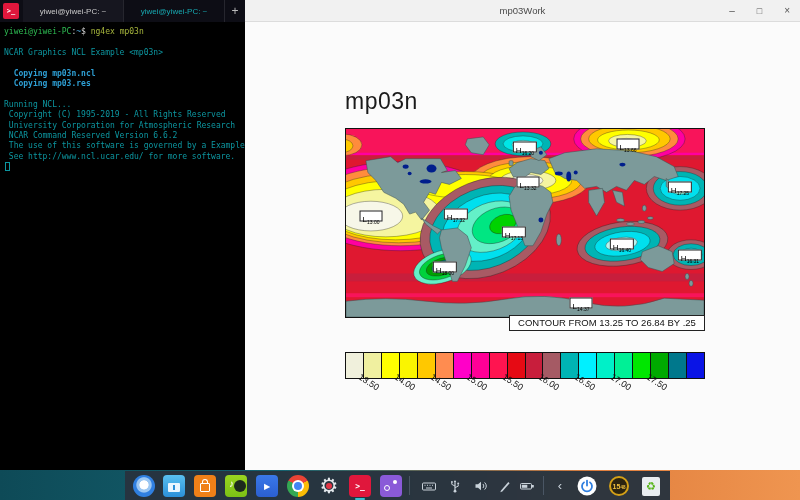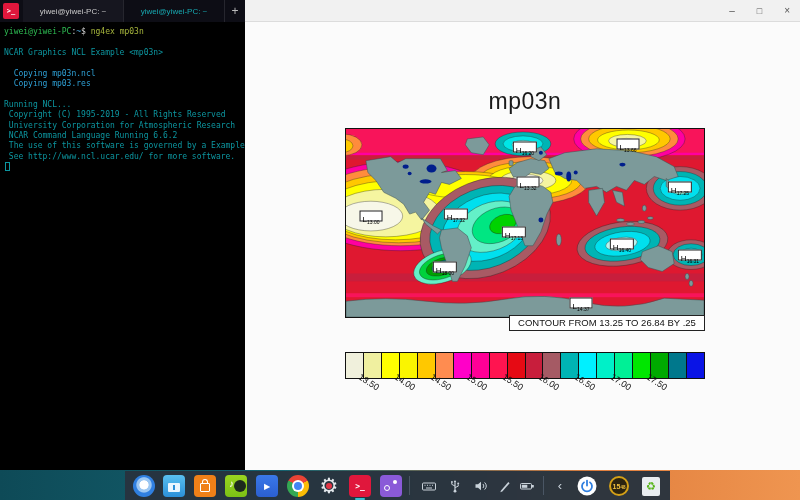--- a/index.html
+++ b/index.html
@@ -14,32 +14,32 @@
     color:#fff; font:bold 7px "DejaVu Sans Mono",monospace; display:flex; align-items:center; justify-content:center; }
   .tab { height:22px; flex:1; display:flex; align-items:center; justify-content:center;
     font-size:8px; color:#c9c9c9; border-right:1px solid #26262e; white-space:nowrap; overflow:hidden; }
   .tab.active { background:#16161f; }
   .tab.alt { color:#17a8b0; }
   .newtab { width:20px; height:22px; display:flex; align-items:center; justify-content:center; color:#bbb; font-size:12px; }
   .term-body { position:absolute; left:0; top:22px; width:245px; height:448px; background:#000;
     padding:5px 0 0 4px; font-family:"DejaVu Sans Mono",monospace; font-size:8px; line-height:10.4px; }
   .tl { white-space:pre; height:10.4px; }
   .c-user { color:#2ebd53; } .c-fg { color:#d8d8d8; } .c-path { color:#4fa6d8; } .c-cmd { color:#a6b53c; }
-  .c-teal { color:#0c96a0; } .c-blue { color:#2e9fd4; }
+  .c-teal { color:#0c96a0; } .c-blue { color:#2e9fd4;font-weight:bold; }
   .cursor { width:5px; height:9px; border:1px solid #0c96a0; margin-left:1px; }
 
   
   #plot-window { position:absolute; left:245px; top:0; width:555px; height:470px; background:#fbfbfb; }
   .ptitlebar { position:absolute; left:0; top:0; width:555px; height:22px; background:#f1f1f1; border-bottom:1px solid #dcdcdc;
     display:flex; align-items:center; }
   .ptitle { position:absolute; left:0; width:555px; text-align:center; font-size:9.5px; color:#4a4a4a; }
   .wctrls { position:absolute; right:10px; top:0; height:22px; display:flex; align-items:center; gap:22px; }
   .wc { color:#555; font-size:10px; cursor:default; line-height:22px; }
   .wc.max { font-size:9px; }
-  .plot-title { position:absolute; left:100px; top:88px; width:360px; text-align:center;
+  .plot-title { position:absolute; left:100px; top:88px; width:360px; 
     font-size:23px; color:#1a1a1a; letter-spacing:0.5px; }
   .map { position:absolute; left:100px; top:128px; width:360px; height:190px; border:1px solid #111; background:#df1830; }
   .map svg { display:block; }
   .ml { position:absolute; transform:translate(-50%,-50%); background:#fff; border:1px solid #222;
     padding:0 2px; height:11px; line-height:9.5px; white-space:nowrap; }
   .ml .l { font-size:8px; color:#000; }
   .ml .v { font-size:5px; color:#000; position:relative; top:2px; }
   .contour-info { position:absolute; left:264px; top:315px; width:196px; height:16px; background:#fff;
     border:1px solid #222; font-size:9.5px; color:#111; text-align:center; line-height:14px; white-space:nowrap; }
   .colorbar { position:absolute; left:100px; top:352px; width:360px; height:27px; border:1px solid #111; display:flex; }
@@ -109,29 +109,30 @@
       <div class="tl"><span class="c-user">yiwei@yiwei-PC</span><span class="c-fg">:</span><span class="c-path">~</span><span class="c-fg">$ </span><span class="c-cmd">ng4ex mp03n</span></div>
       <div class="tl"></div>
       <div class="tl c-teal">NCAR Graphics NCL Example &lt;mp03n&gt;</div>
       <div class="tl"></div>
       <div class="tl c-blue">  Copying mp03n.ncl</div>
       <div class="tl c-blue">  Copying mp03.res</div>
       <div class="tl"></div>
       <div class="tl c-teal">Running NCL...</div>
       <div class="tl c-teal"> Copyright (C) 1995-2019 - All Rights Reserved</div>
       <div class="tl c-teal"> University Corporation for Atmospheric Research</div>
-      <div class="tl c-teal"> NCAR Command Language Running 6.6.2</div>
+      <div class="tl c-teal"> NCAR Command Reserved Version 6.6.2</div>
       <div class="tl c-teal"> The use of this software is governed by a Example</div>
       <div class="tl c-teal"> See http://www.ncl.ucar.edu/ for more software.</div>
       <div class="cursor"></div>
     </div>
   </div>
 
   <div id="plot-window">
     <div class="ptitlebar">
+      <span class="ptitle">mp03Work</span>
       <span class="wctrls">
         <span class="wc">–</span>
         <span class="wc max">□</span>
         <span class="wc">×</span>
       </span>
     </div>
 
     <div class="plot-title">mp03n</div>
 
     <div class="map">

